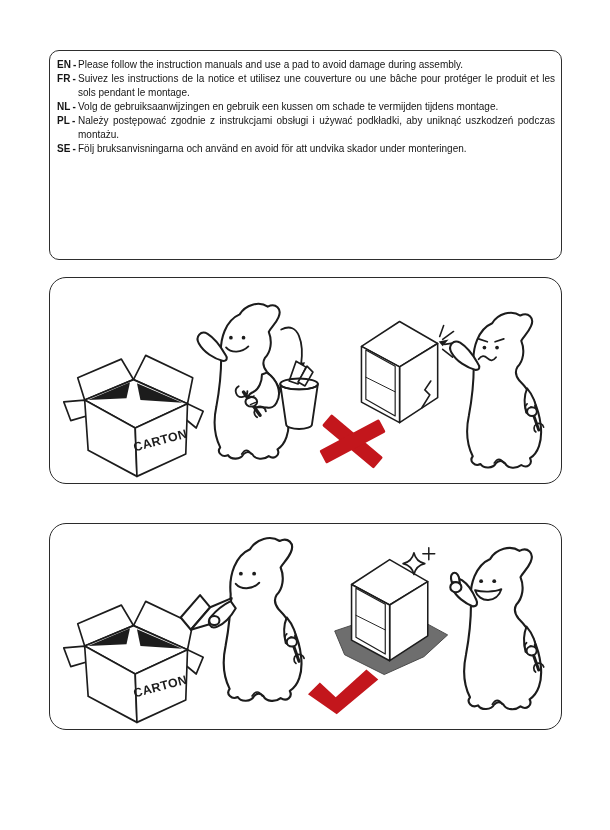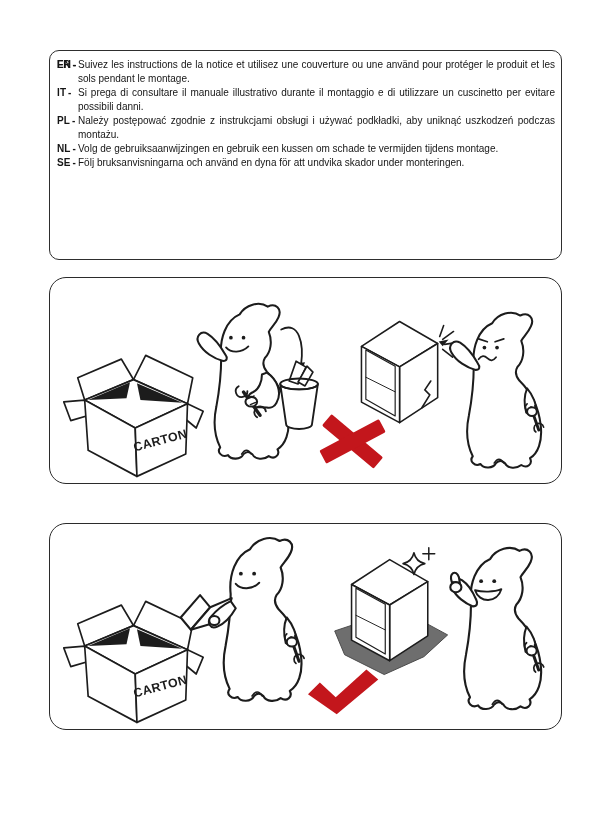--- a/index.html
+++ b/index.html
@@ -23,40 +23,37 @@
   .panel-right{top:523px;}
   .panel svg{position:absolute;left:0;top:0;width:100%;height:100%;}
   svg text{font-family:"Liberation Sans","DejaVu Sans",sans-serif;}
 </style>
 </head>
 <body>
 
 <div class="textbox">
   <div class="lang-row">
     <span class="lang-head"><span>EN</span><span class="lang-sep">-</span></span>
+    <span>Please follow the instruction manuals and use a pad to avoid damage during assembly.</span>
   </div>
   <div class="lang-row">
     <span class="lang-head"><span>FR</span><span class="lang-sep">-</span></span>
-    <span>Suivez les instructions de la notice et utilisez une couverture ou une använd pour protéger le produit et les sols pendant le montage.</span>
-  </div>
-  <div class="lang-row">
-    <span class="lang-head"><span>IT</span><span class="lang-sep">-</span></span>
-    <span>Si prega di consultare il manuale illustrativo durante il montaggio e di utilizzare un cuscinetto per evitare possibili danni.</span>
+    <span>Suivez les instructions de la notice et utilisez une couverture ou une bâche pour protéger le produit et les sols pendant le montage.</span>
+  </div>
+  <div class="lang-row">
+    <span class="lang-head"><span>NL</span><span class="lang-sep">-</span></span>
+    <span>Volg de gebruiksaanwijzingen en gebruik een kussen om schade te vermijden tijdens montage.</span>
   </div>
   <div class="lang-row">
     <span class="lang-head"><span>PL</span><span class="lang-sep">-</span></span>
     <span>Należy postępować zgodnie z instrukcjami obsługi i używać podkładki, aby uniknąć uszkodzeń podczas montażu.</span>
   </div>
   <div class="lang-row">
-    <span class="lang-head"><span>NL</span><span class="lang-sep">-</span></span>
-    <span>Volg de gebruiksaanwijzingen en gebruik een kussen om schade te vermijden tijdens montage.</span>
-  </div>
-  <div class="lang-row">
     <span class="lang-head"><span>SE</span><span class="lang-sep">-</span></span>
-    <span>Följ bruksanvisningarna och använd en dyna för att undvika skador under monteringen.</span>
+    <span>Följ bruksanvisningarna och använd en avoid för att undvika skador under monteringen.</span>
   </div>
 </div>
 
 <svg width="0" height="0" style="position:absolute" aria-hidden="true">
   <defs>
 
     <g id="ghost-body" fill="#fff" stroke="#1c1c1c" stroke-width="2.1" stroke-linejoin="round" stroke-linecap="round">
       <path d="M31,57 C29,38 36,19 50,13 C56,3 70,-1 79,5 C87,1 94,7 90,16 C87,23 82,27 80,31 C84,41 82,52 76,58 C73,63 74,67 78,72 C90,84 98,100 100,118 C102,135 97,147 89,152 C92,158 86,163 80,159 C75,163 66,163 63,157 C60,154 57,154 54,157 C51,163 41,163 38,158 C32,161 26,155 30,150 C24,138 23,122 26,108 C29,92 31,74 31,57 Z"></path>
       <path d="M52,157 q5,-8 10,0" fill="none" stroke-width="1.6"></path>
     </g>

